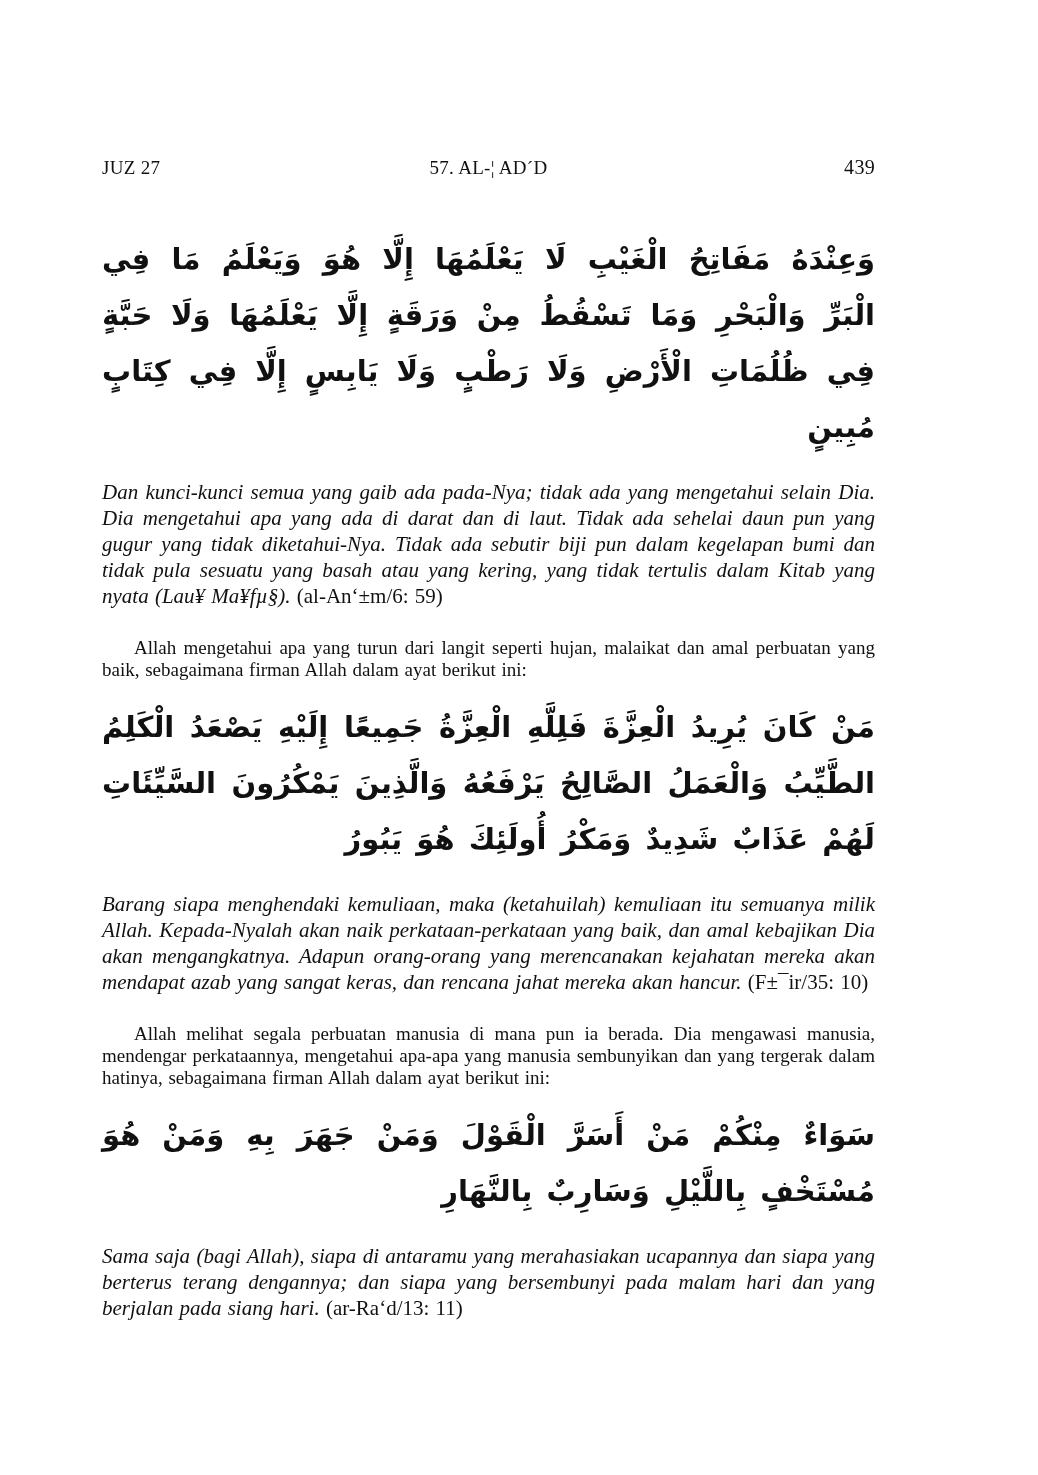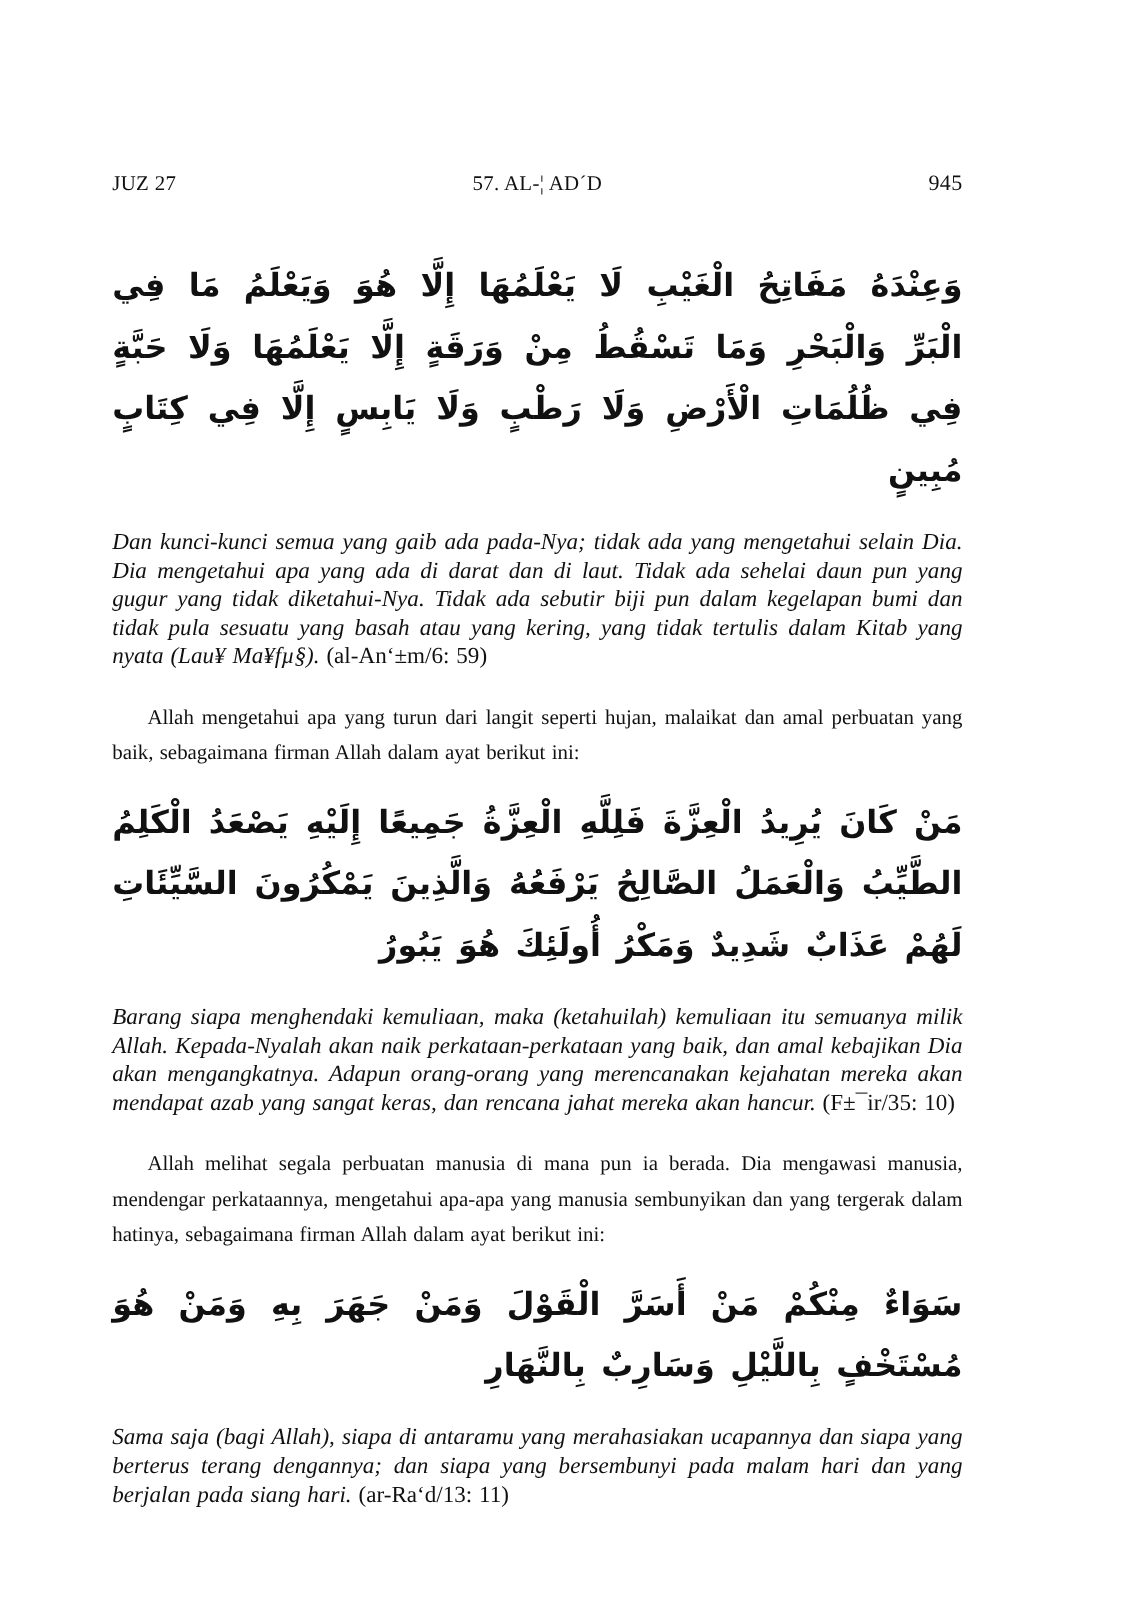--- a/index.html
+++ b/index.html
@@ -52,35 +52,35 @@
     word-spacing: 1px;
   }
   .trans .ref {
     font-style: normal;
   }
 
   .para {
     font-style: normal;
     text-align: justify;
     font-size: 19px;
-    line-height: 32px;
+    line-height: 22px;
     margin: 28px 0 0 0;
     text-indent: 32px;
     word-spacing: 1px;
   }
 </style>
 </head>
 <body>
 
 <div class="page">
 
   <header class="page-header">
     <span class="juz">JUZ 27</span>
     <span class="chapter">57. AL-¦ AD´D</span>
-    <span class="pagenum">945</span>
+    <span class="pagenum">439</span>
   </header>
 
   <p class="arabic arabic-1">وَعِنْدَهُ مَفَاتِحُ الْغَيْبِ لَا يَعْلَمُهَا إِلَّا هُوَ وَيَعْلَمُ مَا فِي الْبَرِّ وَالْبَحْرِ وَمَا تَسْقُطُ مِنْ وَرَقَةٍ إِلَّا يَعْلَمُهَا وَلَا حَبَّةٍ فِي ظُلُمَاتِ الْأَرْضِ وَلَا رَطْبٍ وَلَا يَابِسٍ إِلَّا فِي كِتَابٍ مُبِينٍ</p>
 
   <p class="trans"><span>Dan kunci-kunci semua yang gaib ada pada-Nya; tidak ada yang mengetahui selain Dia. Dia mengetahui apa yang ada di darat dan di laut. Tidak ada sehelai daun pun yang gugur yang tidak diketahui-Nya. Tidak ada sebutir biji pun dalam kegelapan bumi dan tidak pula sesuatu yang basah atau yang kering, yang tidak tertulis dalam Kitab yang nyata (Lau¥ Ma¥fµ§).</span> <span class="ref">(al-An‘±m/6: 59)</span></p>
 
   <p class="para">Allah mengetahui apa yang turun dari langit seperti hujan, malaikat dan amal perbuatan yang baik, sebagaimana firman Allah dalam ayat berikut ini:</p>
 
   <p class="arabic arabic-mid">مَنْ كَانَ يُرِيدُ الْعِزَّةَ فَلِلَّهِ الْعِزَّةُ جَمِيعًا إِلَيْهِ يَصْعَدُ الْكَلِمُ الطَّيِّبُ وَالْعَمَلُ الصَّالِحُ يَرْفَعُهُ وَالَّذِينَ يَمْكُرُونَ السَّيِّئَاتِ لَهُمْ عَذَابٌ شَدِيدٌ وَمَكْرُ أُولَئِكَ هُوَ يَبُورُ</p>
 

